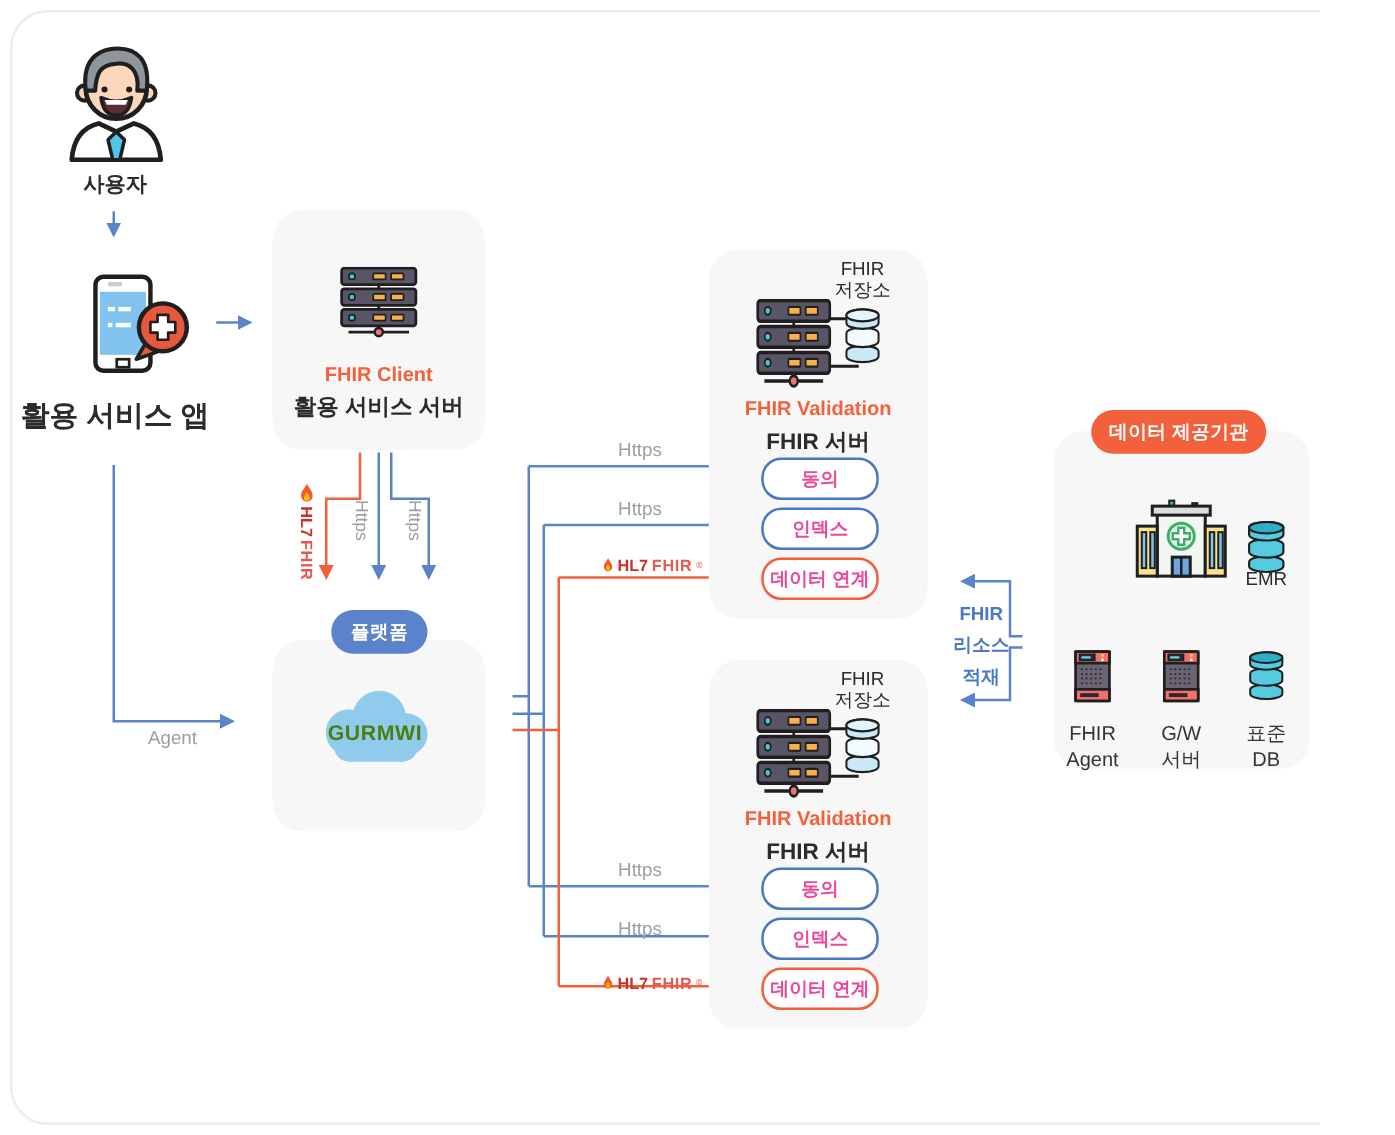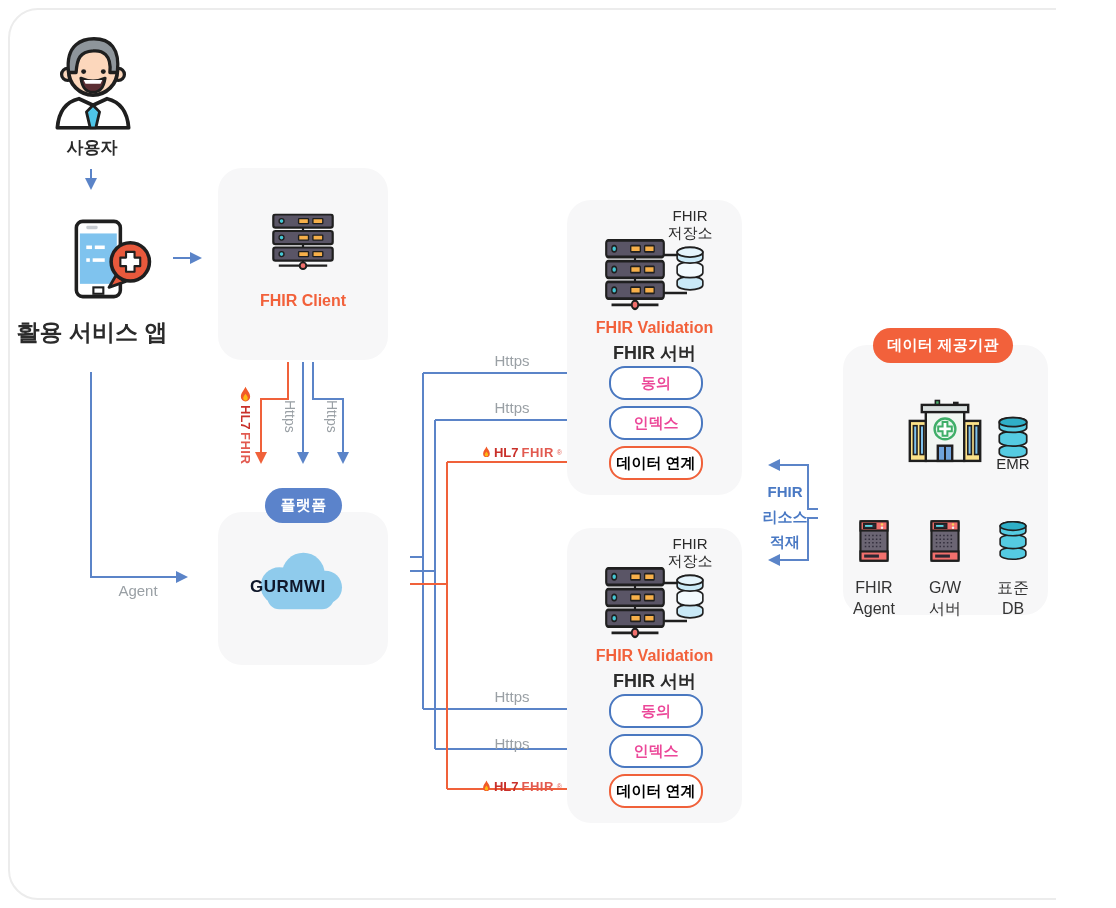--- a/index.html
+++ b/index.html
@@ -13,33 +13,33 @@
          color:#fff;font-weight:bold;font-size:15px;border-radius:18px;letter-spacing:.3px}
   .badge.orange{background:#F2613B}
   .badge.blue{background:#5B83CB}
   .caption{position:absolute;text-align:center;font-weight:bold;color:#2B2B2B}
   .orange-text{color:#F2613B}
   .glabel{position:absolute;color:#9AA0A5;font-size:15px;text-align:center}
   .vlabel{position:absolute;color:#9AA0A5;font-size:14px;writing-mode:vertical-rl}
   .chip{position:absolute;width:90px;height:30px;border:2px solid #4A78C0;border-radius:16px;
         background:#fff;color:#ec4899;font-weight:bold;font-size:15px;
         display:flex;align-items:center;justify-content:center}
-  .chip.orange{border-color:#F0613A;color:#000000}
+  .chip.orange{border-color:#F0613A;color:#ec4899}
   .storage{position:absolute;font-size:15px;line-height:17px;color:#2B2B2B;text-align:center;white-space:pre-line}
   .rsc{position:absolute;color:#4A79C4;font-weight:bold;font-size:15px;line-height:25px;
        text-align:center;white-space:pre-line}
   .hl7{position:absolute;display:flex;align-items:center;justify-content:center;gap:3px;font-size:13px}
   .hl7 .h{color:#C9302A;font-weight:bold}
   .hl7 .f{color:#E25A50;font-weight:bold;letter-spacing:.5px}
   .hl7 sup{font-size:7px;color:#E25A50}
   .vhl7{position:absolute;display:flex;flex-direction:column;align-items:center;gap:2px}
   .vhl7 span{writing-mode:vertical-rl;font-size:13px}
   .vhl7 .h{color:#C9302A;font-weight:bold}
   .vhl7 .f{color:#E25A50;font-weight:bold;letter-spacing:.5px}
-  .cloudtxt{position:absolute;color:#0f172a;font-weight:bold;font-size:17px;text-align:left;letter-spacing:.5px}
+  .cloudtxt{position:absolute;color:#4d7c0f;font-weight:bold;font-size:17px;text-align:center;letter-spacing:.5px}
   .two{position:absolute;line-height:21px;font-size:16px;color:#333;text-align:center;white-space:pre-line}
   svg{display:block}
 </style>
 </head>
 <body>
 
 <div class="stage">
   <div class="card"></div>
 
   <svg width="0" height="0" style="position:absolute" aria-hidden="true">
@@ -196,20 +196,21 @@
     </svg>
   <div class="caption" style="left:12px;top:317px;width:160px;font-size:23px">활용 서비스 앱</div>
 
   <div class="glabel" style="left:116px;top:582px;width:44px">Agent</div>
 
   <div class="panel" style="left:218px;top:168px;width:170px;height:192px"></div>
   <svg class="abs" style="left:270px;top:204px" width="66" height="76" viewBox="0 0 120 104">
       <use href="#sym-rack" width="120" height="104"></use>
     </svg>
   <div class="caption orange-text" style="left:218px;top:292px;width:170px;font-size:16px">FHIR Client</div>
+  <div class="caption" style="left:218px;top:313px;width:170px;font-size:18px">활용 서비스 서버</div>
 
   <div class="vhl7" style="left:238px;top:386px">
     <svg width="13" height="17" viewBox="0 0 16 22">
         <use href="#sym-flame" width="16" height="22"></use>
       </svg>
     <span class="h">HL7</span>
     <span class="f">FHIR</span>
   </div>
   <div class="vlabel" style="left:282px;top:400px">Https</div>
   <div class="vlabel" style="left:324px;top:400px">Https</div>

